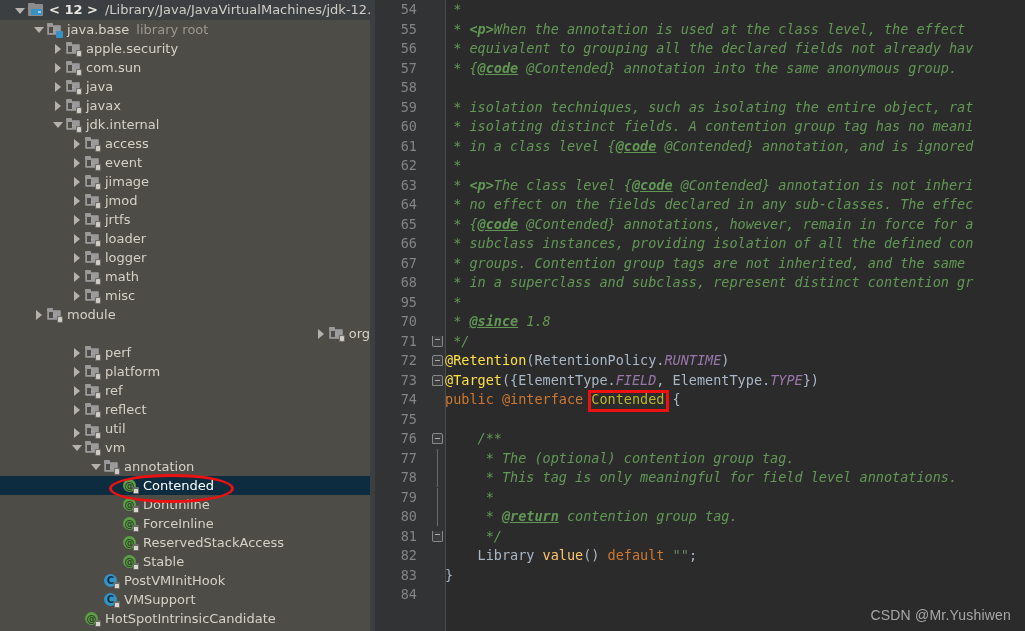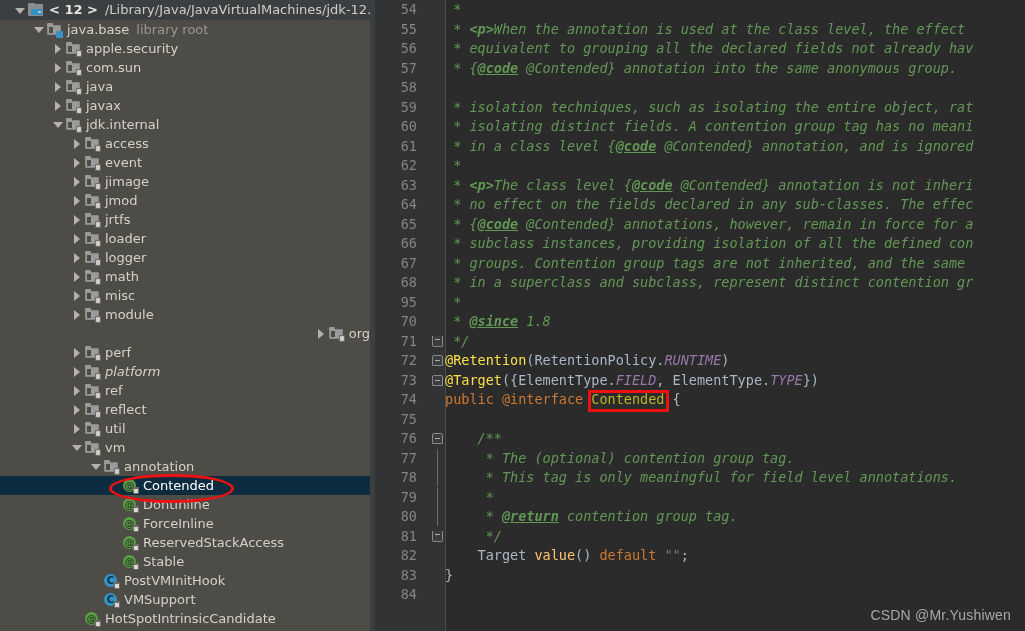--- a/index.html
+++ b/index.html
@@ -483,21 +483,21 @@
         <div class="tree-row" style="padding-left: 71px;">
           <span class="arrow right"></span>
           <span class="ic ic-pkg">
             <span class="fold"></span>
             <span class="tab"></span>
             <span class="cut"></span>
             <span class="badge"></span>
           </span>
           <span class="lbl">misc</span>
         </div>
-        <div class="tree-row" style="padding-left: 71px;">
+        <div class="tree-row" style="padding-left: 33px;">
           <span class="arrow right"></span>
           <span class="ic ic-pkg">
             <span class="fold"></span>
             <span class="tab"></span>
             <span class="cut"></span>
             <span class="badge"></span>
           </span>
           <span class="lbl">module</span>
         </div>
         <div class="tree-row" style="padding-left: 71px; justify-content: flex-end;">
@@ -513,21 +513,21 @@
         <div class="tree-row" style="padding-left: 71px;">
           <span class="arrow right"></span>
           <span class="ic ic-pkg">
             <span class="fold"></span>
             <span class="tab"></span>
             <span class="cut"></span>
             <span class="badge"></span>
           </span>
           <span class="lbl">perf</span>
         </div>
-        <div class="tree-row" style="padding-left: 71px; font-style: italic;">
+        <div class="tree-row" style="padding-left: 71px;">
           <span class="arrow right"></span>
           <span class="ic ic-pkg">
             <span class="fold"></span>
             <span class="tab"></span>
             <span class="cut"></span>
             <span class="badge"></span>
           </span>
           <span class="lbl">platform</span>
         </div>
         <div class="tree-row" style="padding-left: 71px;">
@@ -543,21 +543,21 @@
         <div class="tree-row" style="padding-left: 71px;">
           <span class="arrow right"></span>
           <span class="ic ic-pkg">
             <span class="fold"></span>
             <span class="tab"></span>
             <span class="cut"></span>
             <span class="badge"></span>
           </span>
           <span class="lbl">reflect</span>
         </div>
-        <div class="tree-row" style="padding-left: 71px;">
+        <div class="tree-row" style="padding-left: 71px; align-items: flex-end;">
           <span class="arrow right"></span>
           <span class="ic ic-pkg">
             <span class="fold"></span>
             <span class="tab"></span>
             <span class="cut"></span>
             <span class="badge"></span>
           </span>
           <span class="lbl">util</span>
         </div>
         <div class="tree-row" style="padding-left: 71px;">
@@ -674,21 +674,21 @@
         <div class="code-line"><span class="ln">72</span><span class="fold start"></span><span class="code-text"><span class="c-anno">@Retention</span><span class="c-plain">(RetentionPolicy.</span><span class="c-static">RUNTIME</span><span class="c-plain">)</span></span></div>
         <div class="code-line"><span class="ln">73</span><span class="fold start"></span><span class="code-text"><span class="c-anno">@Target</span><span class="c-plain">({ElementType.</span><span class="c-static">FIELD</span><span class="c-plain">, ElementType.</span><span class="c-static">TYPE</span><span class="c-plain">})</span></span></div>
         <div class="code-line"><span class="ln">74</span><span class="code-text"><span class="c-kw">public </span><span class="c-kw">@interface </span><span class="hl-name">Contended</span><span class="c-plain"> {</span></span></div>
         <div class="code-line"><span class="ln">75</span><span class="code-text"></span></div>
         <div class="code-line"><span class="ln">76</span><span class="fold start"></span><span class="code-text"><span class="c-doc">    /**</span></span></div>
         <div class="code-line"><span class="ln">77</span><span class="fold mid"></span><span class="code-text"><span class="c-doc">     * The (optional) contention group tag.</span></span></div>
         <div class="code-line"><span class="ln">78</span><span class="fold mid"></span><span class="code-text"><span class="c-doc">     * This tag is only meaningful for field level annotations.</span></span></div>
         <div class="code-line"><span class="ln">79</span><span class="fold mid"></span><span class="code-text"><span class="c-doc">     *</span></span></div>
         <div class="code-line"><span class="ln">80</span><span class="fold mid"></span><span class="code-text"><span class="c-doc">     * </span><span class="c-doc-tag">@return</span><span class="c-doc"> contention group tag.</span></span></div>
         <div class="code-line"><span class="ln">81</span><span class="fold end"></span><span class="code-text"><span class="c-doc">     */</span></span></div>
-        <div class="code-line"><span class="ln">82</span><span class="code-text"><span class="c-ident">    Target </span><span class="c-method">value</span><span class="c-plain">() </span><span class="c-kw">default </span><span class="c-str">""</span><span class="c-plain">;</span></span></div>
+        <div class="code-line"><span class="ln">82</span><span class="code-text"><span class="c-ident">    Library </span><span class="c-method">value</span><span class="c-plain">() </span><span class="c-kw">default </span><span class="c-str">""</span><span class="c-plain">;</span></span></div>
         <div class="code-line"><span class="ln">83</span><span class="code-text"><span class="c-plain">}</span></span></div>
         <div class="code-line"><span class="ln">84</span><span class="code-text"></span></div>
       </div>
     <div id="contended-box" style="left: 213.312px; top: 390px; width: 75.1562px; height: 16px;"></div>
   </div>
 
   <div id="watermark">CSDN @Mr.Yushiwen</div>
 </div>
 
 </body></html>

